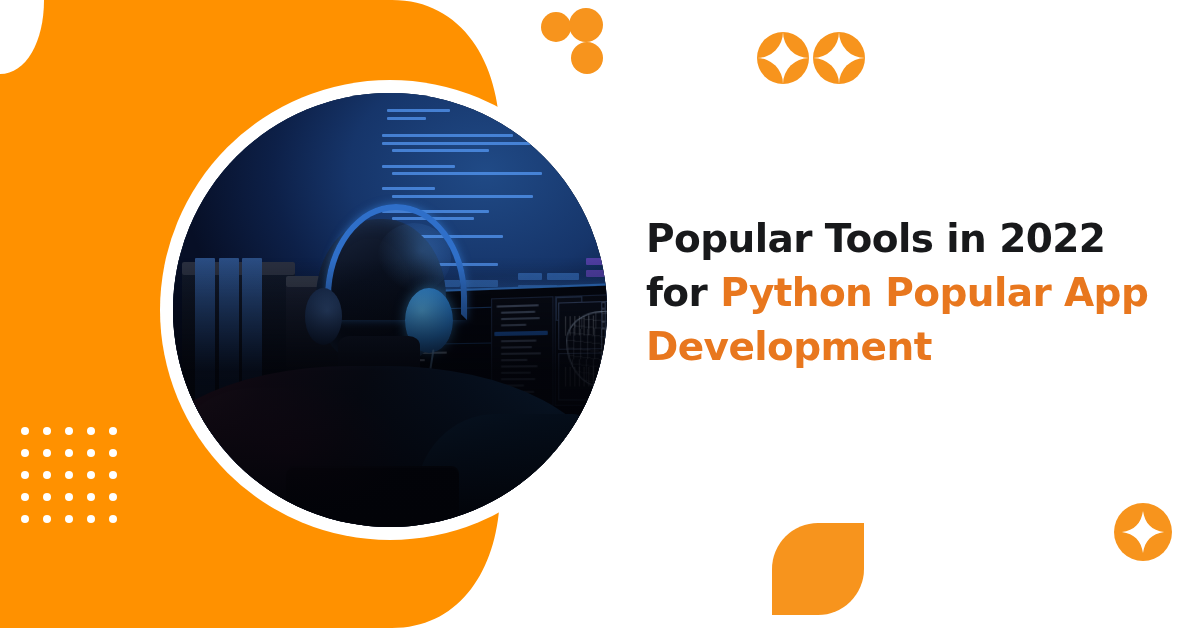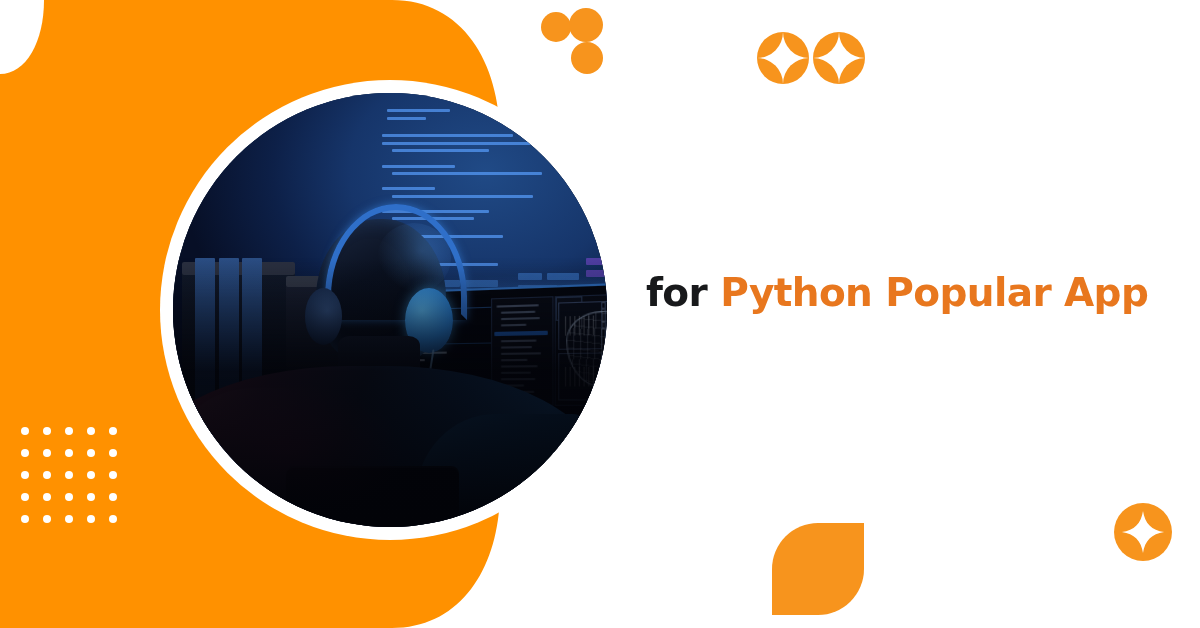--- a/index.html
+++ b/index.html
@@ -585,17 +585,18 @@
   <div class="leaf"></div>
 
   <div class="sparkle-badge">
     <svg class="star" viewBox="0 0 100 100" xmlns="http://www.w3.org/2000/svg">
       <path d="M50 2 C54 30 70 46 98 50 C70 54 54 70 50 98 C46 70 30 54 2 50 C30 46 46 30 50 2 Z" fill="#FFFFFF"></path>
     </svg>
   </div>
 
 
   <h1 class="headline">
-    <br>
+    <span>Popular Tools in 2022</span><br>
     <span>for </span><span class="hl-accent">Python Popular App</span><br>
+    <span class="hl-accent">Development</span>
   </h1>
 
 </div>
 
 </body></html>

